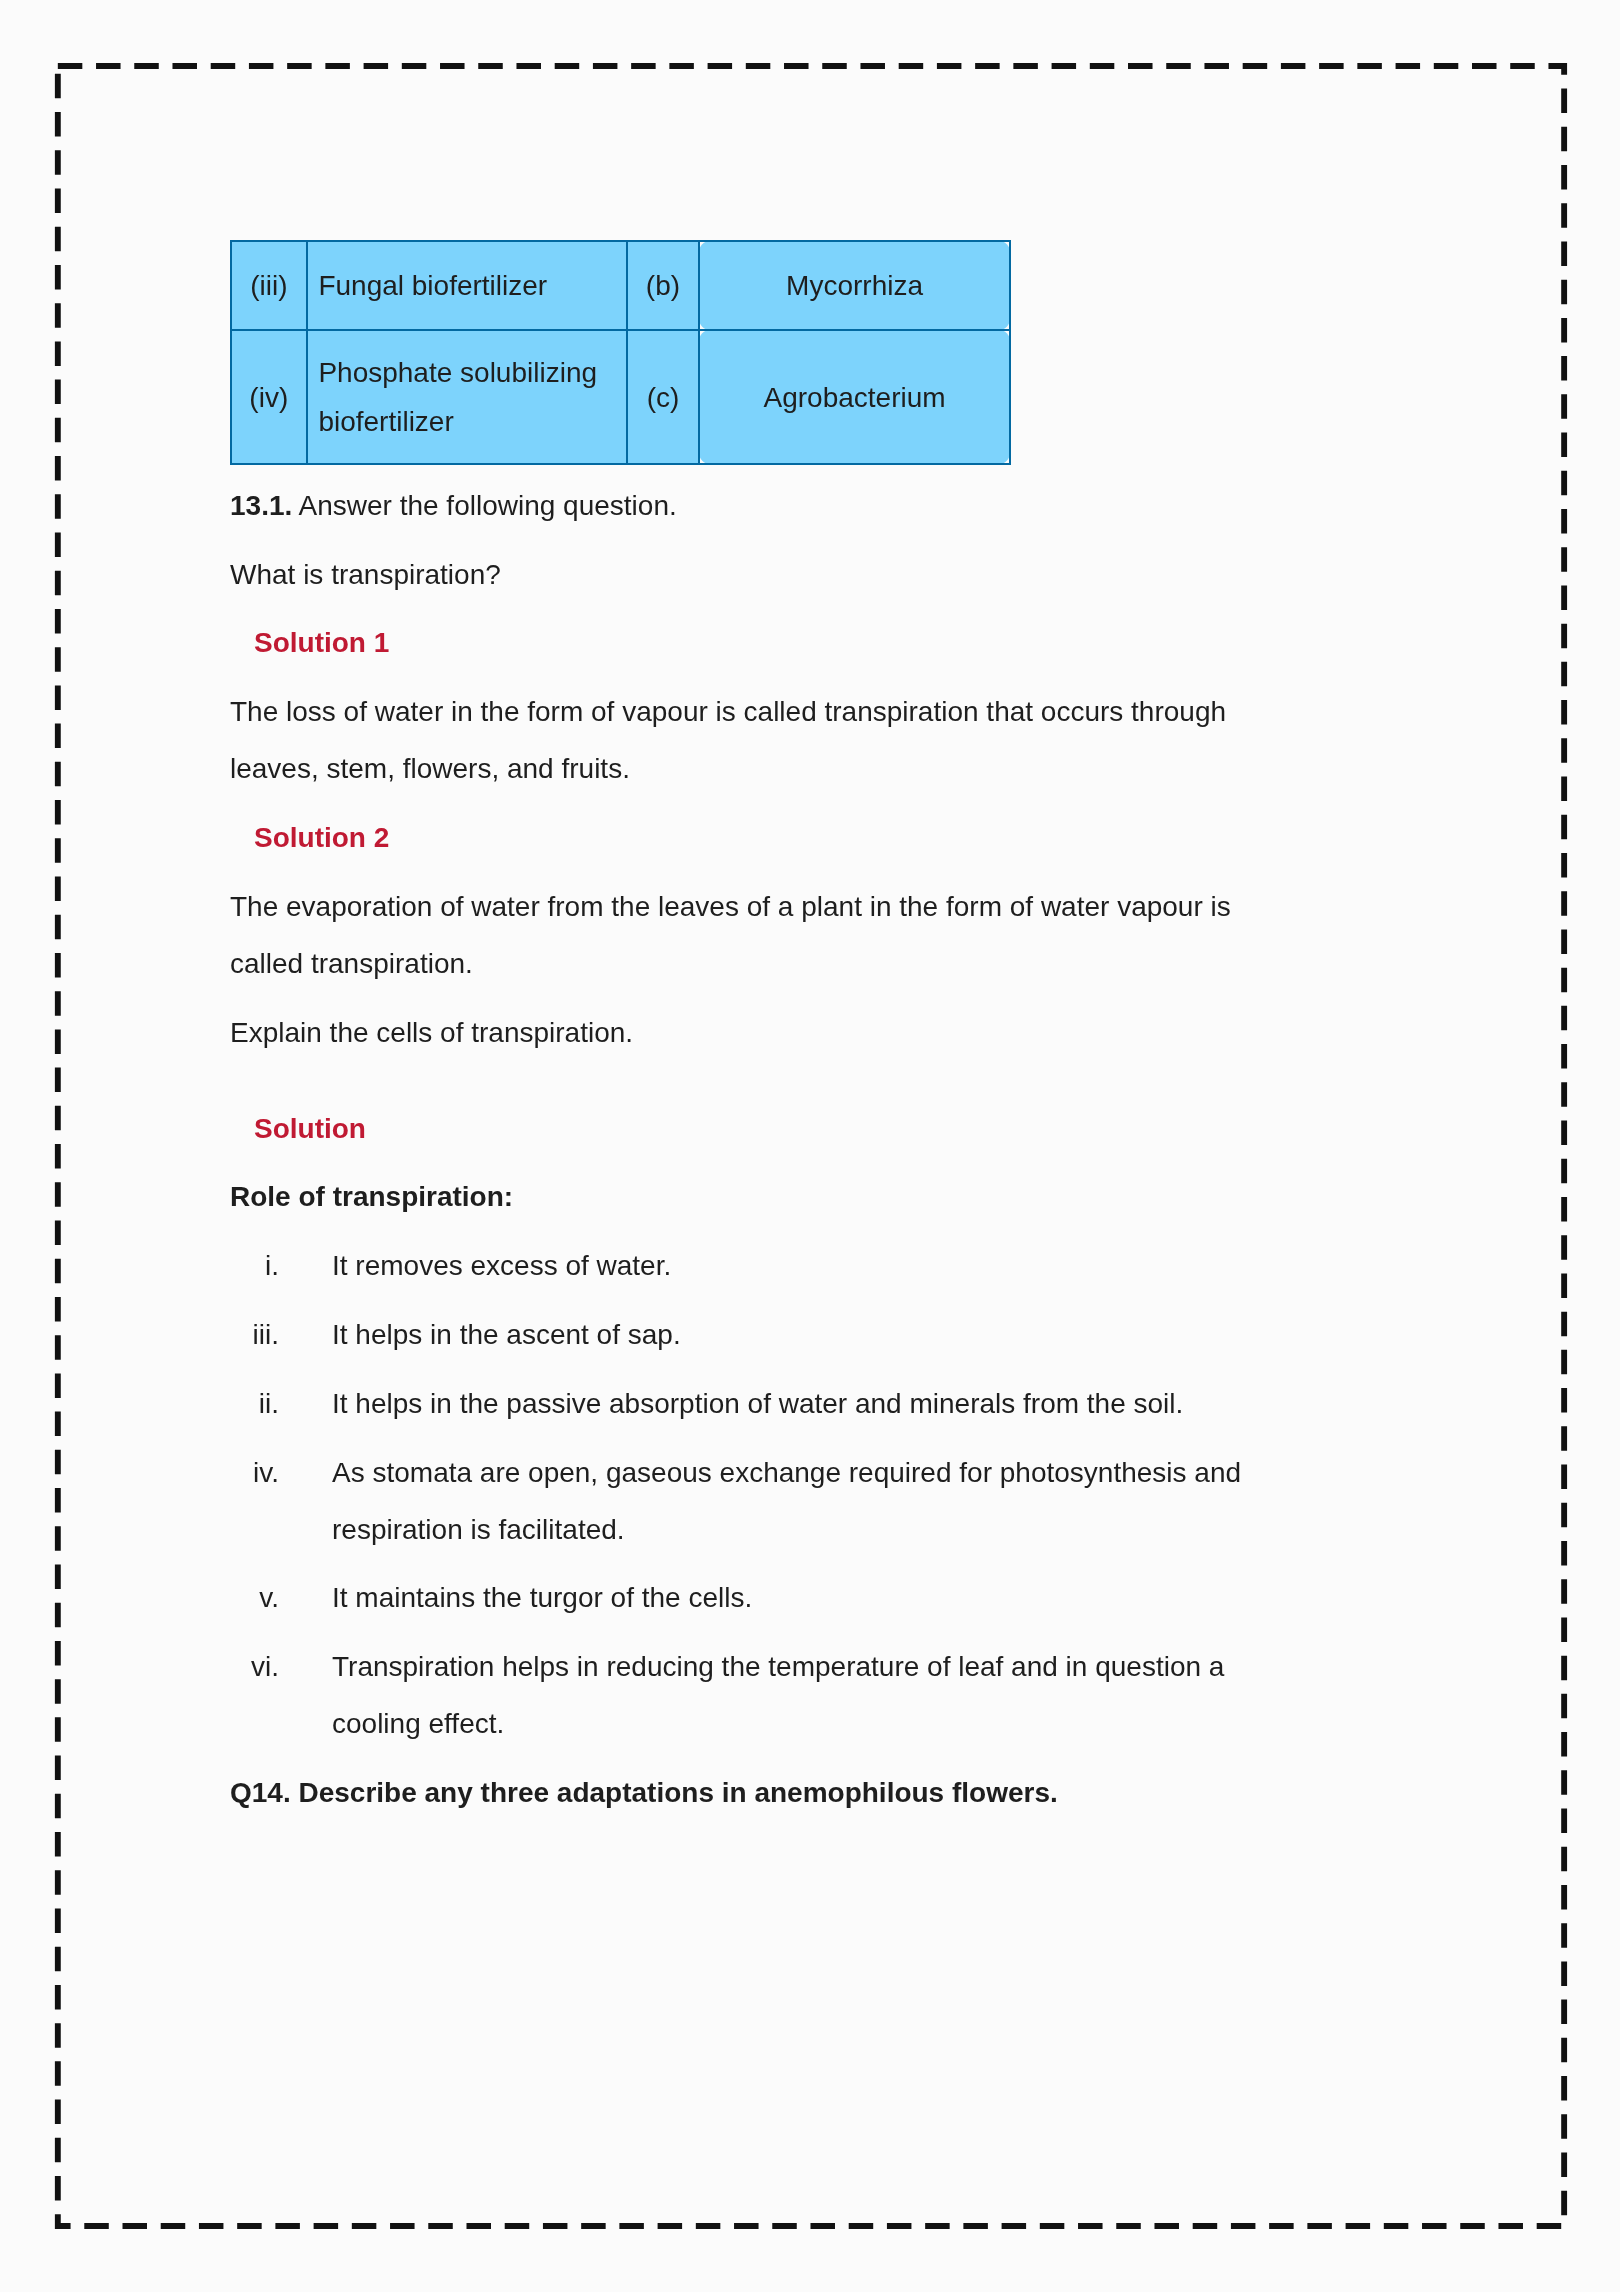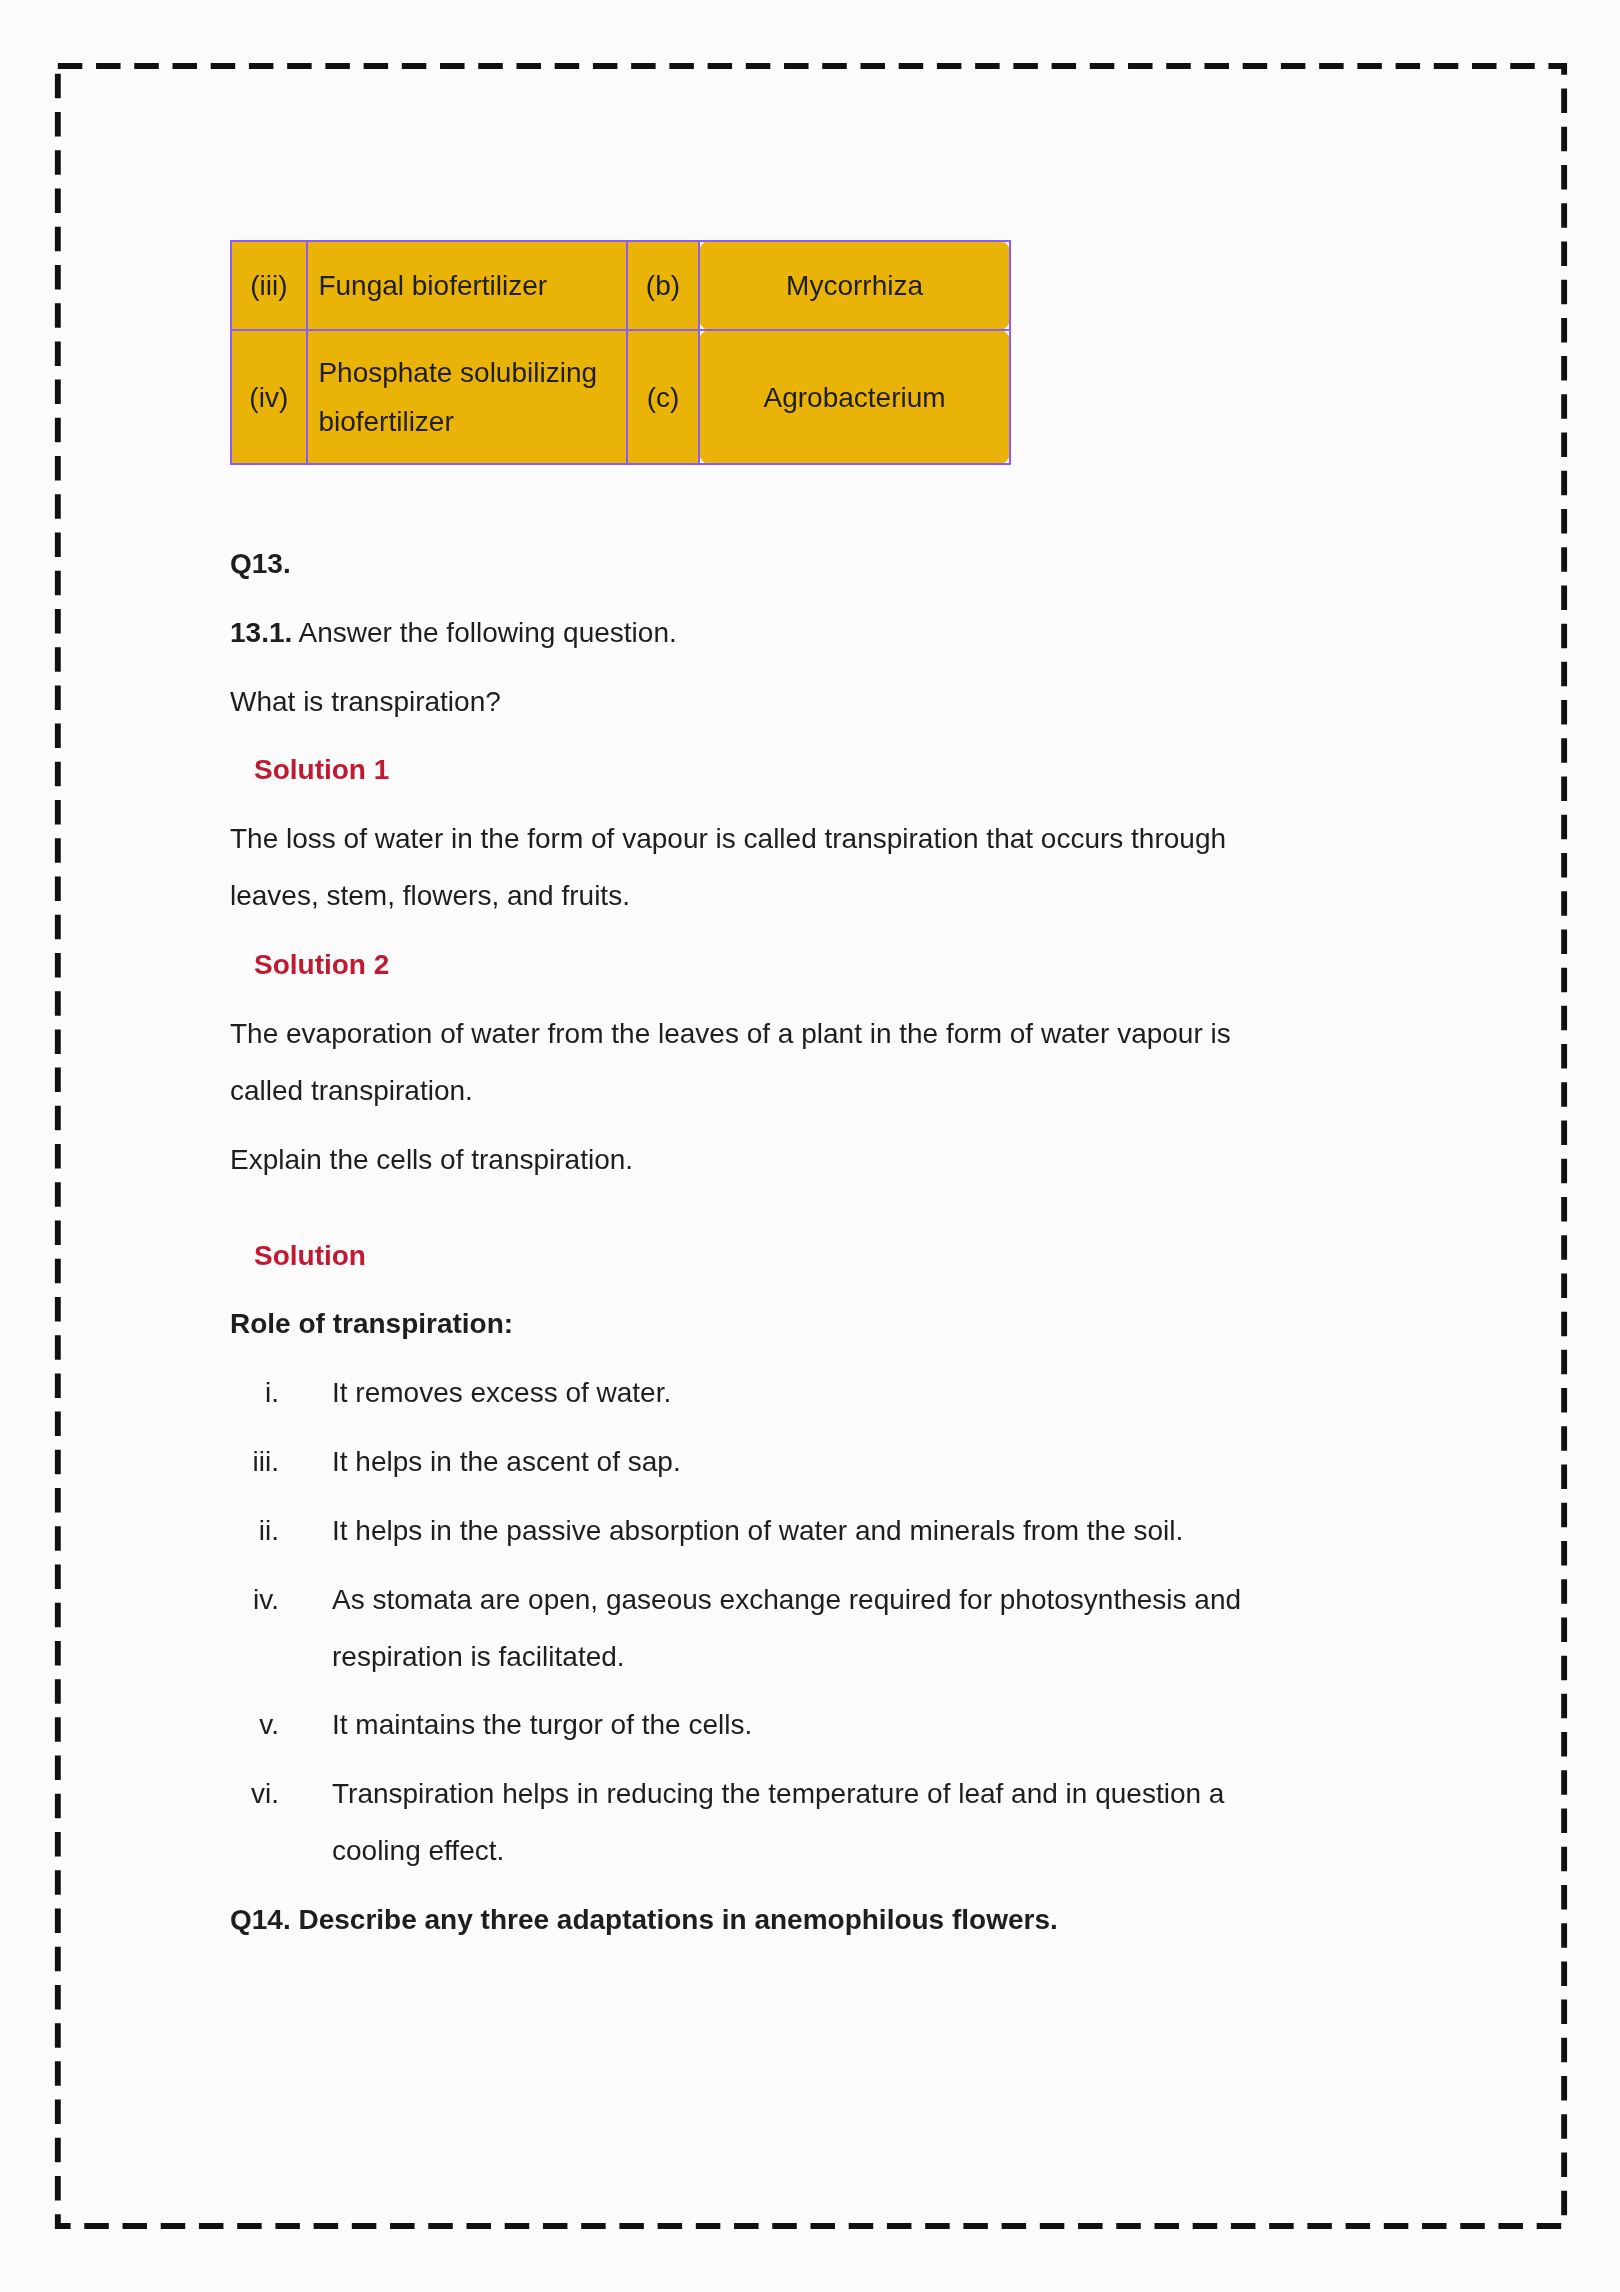--- a/index.html
+++ b/index.html
@@ -20,26 +20,26 @@
   }
   main.doc {
     position: absolute;
     left: 230px;
     top: 240px;
     width: 1063px;
   }
   
   table.match-table { border-collapse: collapse; margin: 0; }
   table.match-table td {
-    border: 2px solid #8b5cf6;
+    border: 2px solid #0369a1;
     font-size: 28px;
     line-height: 49px;
     padding: 0 10.8px;
     vertical-align: middle;
-    background: #eab308;
+    background: #7dd3fc;
   }
   td.c-idx  { width: 52px;  text-align: center; }
   td.c-item { width: 297px; text-align: left; }
   td.c-key  { width: 48px;  text-align: center; }
   td.c-val  { width: 288px; text-align: center; border-radius: 11px; }
   tr.r1 td { height: 87px; }
   tr.r2 td { height: 132px; }
   
   p {
     font-size: 28px;
@@ -86,21 +86,20 @@
       </tr>
       <tr class="r2">
         <td class="c-idx">(iv)</td>
         <td class="c-item">Phosphate solubilizing biofertilizer</td>
         <td class="c-key">(c)</td>
         <td class="c-val">Agrobacterium</td>
       </tr>
     </tbody>
   </table>
 
-  <p class="b q13">Q13.</p>
 
   <p><span class="b">13.1.</span><span> Answer the following question.</span></p>
 
   <p>What is transpiration?</p>
 
   <p class="red">Solution 1</p>
 
   <p class="pre">The loss of water in the form of vapour is called transpiration that occurs through
 leaves, stem, flowers, and fruits.</p>
 

